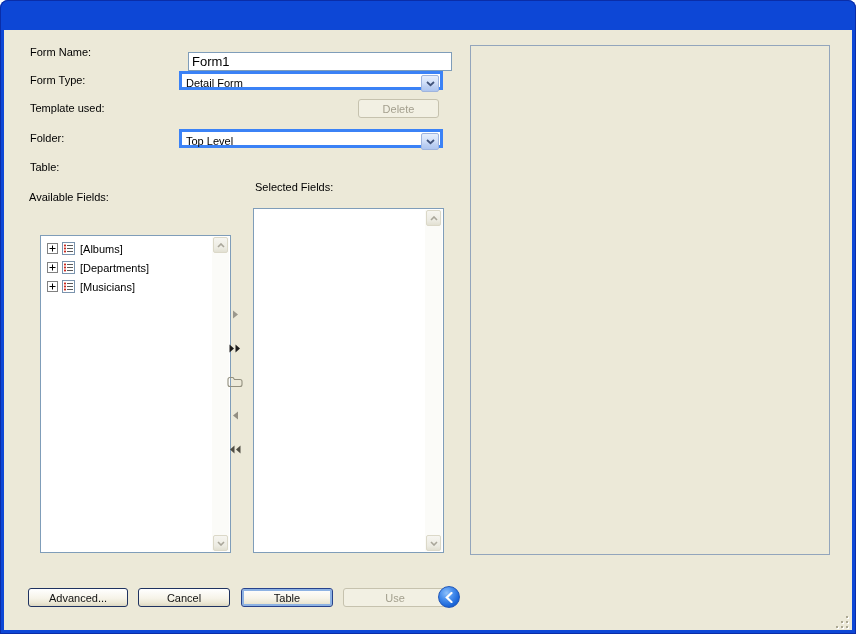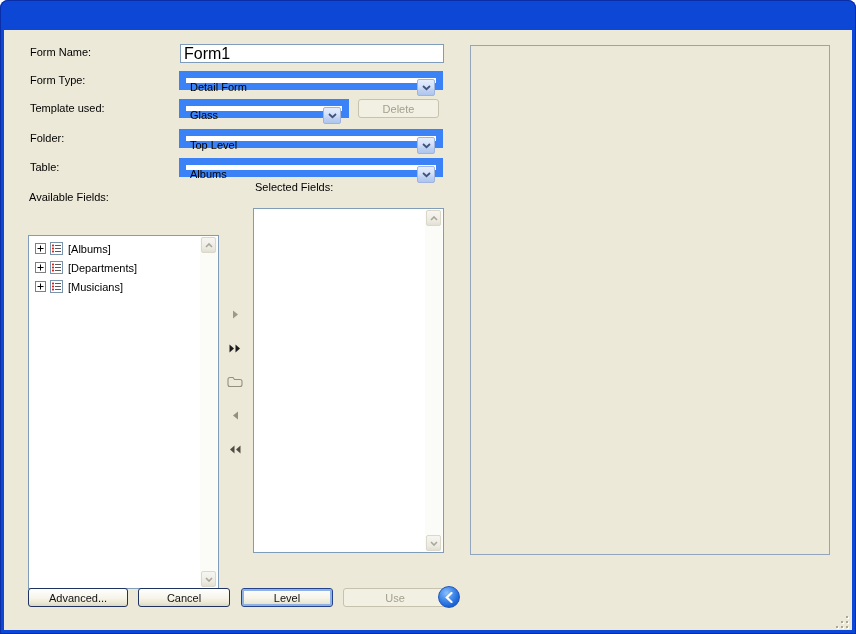--- a/index.html
+++ b/index.html
@@ -17,24 +17,24 @@
   .titlebar .title{
     position:absolute;left:10px;top:7px;color:#fff;font-weight:bold;font-size:13px;
     text-shadow:1px 1px 1px rgba(8,30,110,.95);letter-spacing:.2px;
   }
   .content{
     position:absolute;left:4px;top:30px;width:848px;height:600px;background:#ece9d8;
   }
   .lbl{position:absolute;white-space:nowrap;}
   .textbox{
     position:absolute;height:17px;border:1px solid #7f9db9;background:#fff;
-    font-family:"Liberation Sans",sans-serif;font-size:16px;padding:0 3px;margin:1px;
+    font-family:"Liberation Sans",sans-serif;font-size:13px;padding:0 3px;margin:9px;
   }
   .combo{
-    position:absolute;height:19px;border:7px solid #3b82f6;background:#fff;box-sizing:border-box;
+    position:absolute;height:19px;border:3px solid #3b82f6;background:#fff;box-sizing:border-box;
   }
   .combo .combo-val{position:absolute;left:4px;top:3px;white-space:nowrap;}
   .combo .combo-btn{
     position:absolute;right:1px;top:1px;width:16px;height:15px;border-radius:2px;
     background:linear-gradient(180deg,#e6eefc 0%,#d2e0f9 45%,#bdd0f2 70%,#aec5ef 100%);
     border:1px solid #9fb4dd;display:flex;align-items:center;justify-content:center;
   }
   .listbox{
     position:absolute;border:1px solid #7f9db9;background:#fff;box-sizing:border-box;overflow:hidden;
   }
@@ -98,53 +98,37 @@
     <div class="combo" style="left:175px;top:41px;width:264px">
       <span class="combo-val">Detail Form</span>
       <span class="combo-btn">
         <svg width="9" height="6" viewBox="0 0 9 6">
             <path d="M1 1 L4.5 4.2 L8 1" stroke="#41537a" stroke-width="1.8" fill="none"></path>
           </svg>
       </span>
     </div>
 
     <span class="lbl" style="left:26px;top:72px">Template used:</span>
-    <div class="combo" style="left:175px;top:69px;width:170px">
-      <span class="combo-val">Glass</span>
-      <span class="combo-btn">
-        <svg width="9" height="6" viewBox="0 0 9 6">
-            <path d="M1 1 L4.5 4.2 L8 1" stroke="#41537a" stroke-width="1.8" fill="none"></path>
-          </svg>
-      </span>
-    </div>
     <button class="btn disabled" style="left:354px;top:69px;width:81px">Delete</button>
 
     <span class="lbl" style="left:26px;top:102px">Folder:</span>
     <div class="combo" style="left:175px;top:99px;width:264px">
       <span class="combo-val">Top Level</span>
       <span class="combo-btn">
         <svg width="9" height="6" viewBox="0 0 9 6">
             <path d="M1 1 L4.5 4.2 L8 1" stroke="#41537a" stroke-width="1.8" fill="none"></path>
           </svg>
       </span>
     </div>
 
     <span class="lbl" style="left:26px;top:131px">Table:</span>
-    <div class="combo" style="left:175px;top:128px;width:264px">
-      <span class="combo-val">Albums</span>
-      <span class="combo-btn">
-        <svg width="9" height="6" viewBox="0 0 9 6">
-            <path d="M1 1 L4.5 4.2 L8 1" stroke="#41537a" stroke-width="1.8" fill="none"></path>
-          </svg>
-      </span>
-    </div>
 
     <span class="lbl" style="left:25px;top:161px">Available Fields:</span>
 
-    <div class="listbox" style="left:24px;top:205px;width:191px;height:354px">
+    <div class="listbox" style="left:36px;top:205px;width:191px;height:318px">
       <div class="tree-items">
         <div class="tree-item">
           <svg class="plusbox" viewBox="0 0 11 11">
               <rect x="0.5" y="0.5" width="10" height="10" fill="#fff" stroke="#808080"></rect>
               <line x1="2.5" y1="5.5" x2="8.5" y2="5.5" stroke="#000"></line>
               <line x1="5.5" y1="2.5" x2="5.5" y2="8.5" stroke="#000"></line>
             </svg>
           <svg class="table-ic" viewBox="0 0 13 13">
               <rect x="0.5" y="0.5" width="12" height="12" fill="#fff" stroke="#7a93ad"></rect>
               <rect x="2" y="2.6" width="2" height="1.8" fill="#cc2a20"></rect>
@@ -246,21 +230,21 @@
               <path d="M1 1 L4 4 L7 1" stroke="#a9a69a" stroke-width="1.6" fill="none"></path>
             </svg>
         </div>
       </div>
     </div>
 
     <div class="panel" style="left:466px;top:15px;width:358px;height:508px"></div>
 
     <button class="btn" style="left:24px;top:558px;width:100px">Advanced...</button>
     <button class="btn" style="left:134px;top:558px;width:92px">Cancel</button>
-    <button class="btn default" style="left:237px;top:558px;width:92px">Level</button>
+    <button class="btn default" style="left:237px;top:558px;width:92px">Table</button>
     <button class="btn disabled" style="left:339px;top:558px;width:104px">Use</button>
     <button class="roundbtn" style="left:434px;top:556px">
       <svg width="8" height="11" viewBox="0 0 8 11">
           <path d="M6.5 1 L1.8 5.5 L6.5 10" stroke="#fff" stroke-width="2.2" fill="none" stroke-linecap="round"></path>
         </svg>
     </button>
 
     <svg class="grip" width="14" height="14" viewBox="0 0 14 14">
       <rect x="11" y="1" width="2" height="2" fill="#fff"></rect>
         <rect x="10" y="0" width="2" height="2" fill="#aba792"></rect>

